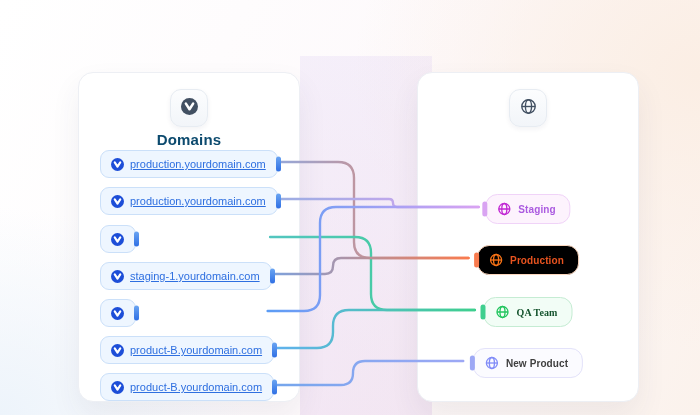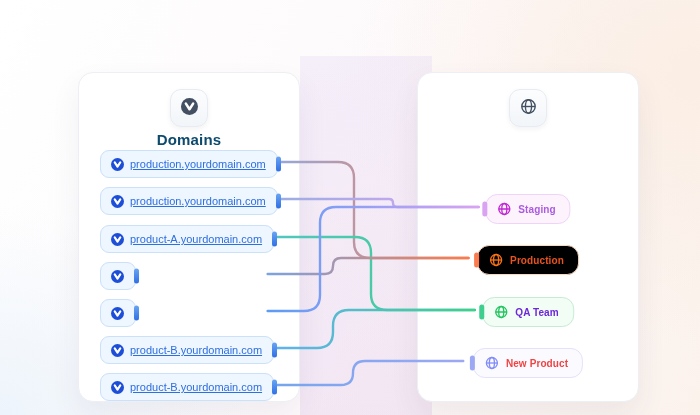--- a/index.html
+++ b/index.html
@@ -77,30 +77,30 @@
           <span class="dlabel">production.yourdomain.com</span>
           <span class="dcap"></span>
         </div>
         <div class="domain-pill" style="top: 152px;">
           <span class="dicon">
             <svg width="13" height="13" viewBox="0 0 16 16">
               <circle cx="8" cy="8" r="8" fill="#1d4ed8"></circle>
               <path d="M4.6 5.3 L8 10.6 L11.4 5.3" stroke="#fff" stroke-width="2.6" fill="none" stroke-linecap="round" stroke-linejoin="round"></path>
             </svg>
           </span>
-          <span class="dlabel">product-A.yourdomain.com</span>
           <span class="dcap"></span>
         </div>
         <div class="domain-pill" style="top: 189px;">
           <span class="dicon">
             <svg width="13" height="13" viewBox="0 0 16 16">
               <circle cx="8" cy="8" r="8" fill="#1d4ed8"></circle>
               <path d="M4.6 5.3 L8 10.6 L11.4 5.3" stroke="#fff" stroke-width="2.6" fill="none" stroke-linecap="round" stroke-linejoin="round"></path>
             </svg>
           </span>
+          <span class="dlabel">staging-1.yourdomain.com</span>
           <span class="dcap"></span>
         </div>
         <div class="domain-pill" style="top: 226px;">
           <span class="dicon">
             <svg width="13" height="13" viewBox="0 0 16 16">
               <circle cx="8" cy="8" r="8" fill="#1d4ed8"></circle>
               <path d="M4.6 5.3 L8 10.6 L11.4 5.3" stroke="#fff" stroke-width="2.6" fill="none" stroke-linecap="round" stroke-linejoin="round"></path>
             </svg>
           </span>
           <span class="dcap"></span>
@@ -163,32 +163,32 @@
         </div>
         <div class="env-pill" style="top: 224px; background: rgb(242, 253, 246); border-color: rgb(197, 236, 211);">
           <span class="ecap" style="background: rgb(62, 207, 142);"></span>
           <span class="eicon">
             <svg width="14" height="14" viewBox="0 0 16 16" fill="none" stroke="#22c55e" stroke-width="1.5">
               <circle cx="8" cy="8" r="6.3"></circle>
               <path d="M1.7 8 H14.3"></path>
               <ellipse cx="8" cy="8" rx="2.9" ry="6.3"></ellipse>
             </svg>
           </span>
-          <span class="elabel" style="color: #6d28d9;">QA Team</span>
+          <span class="elabel" style="color: #14532d; font-family: Liberation Serif, serif;">QA Team</span>
         </div>
         <div class="env-pill" style="top: 275px; background: rgb(251, 251, 255); border-color: rgb(227, 226, 250);">
           <span class="ecap" style="background: rgb(157, 168, 245);"></span>
           <span class="eicon">
             <svg width="14" height="14" viewBox="0 0 16 16" fill="none" stroke="#818cf8" stroke-width="1.5">
               <circle cx="8" cy="8" r="6.3"></circle>
               <path d="M1.7 8 H14.3"></path>
               <ellipse cx="8" cy="8" rx="2.9" ry="6.3"></ellipse>
             </svg>
           </span>
-          <span class="elabel" style="color: #ef4444;">New Product</span>
+          <span class="elabel" style="color: #404040;">New Product</span>
         </div>
       </div>
   </div>
 
   <svg id="wires" width="700" height="415" viewBox="0 0 700 415">
       <defs>
         <linearGradient id="g0" gradientUnits="userSpaceOnUse" x1="273.75" y1="0" x2="468.515625" y2="0">
           <stop offset="0" stop-color="#93a9dd"></stop>
           <stop offset="1" stop-color="#f97b4e"></stop>
         </linearGradient>

